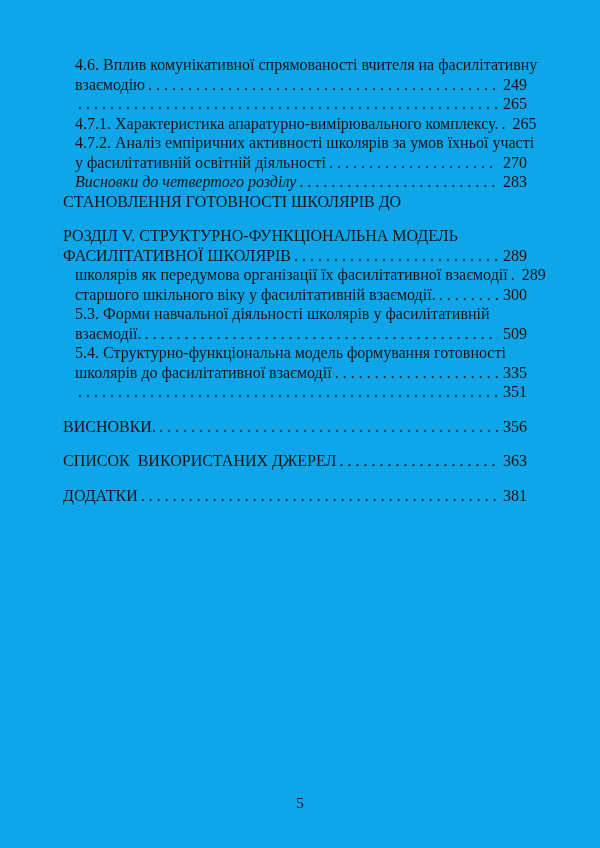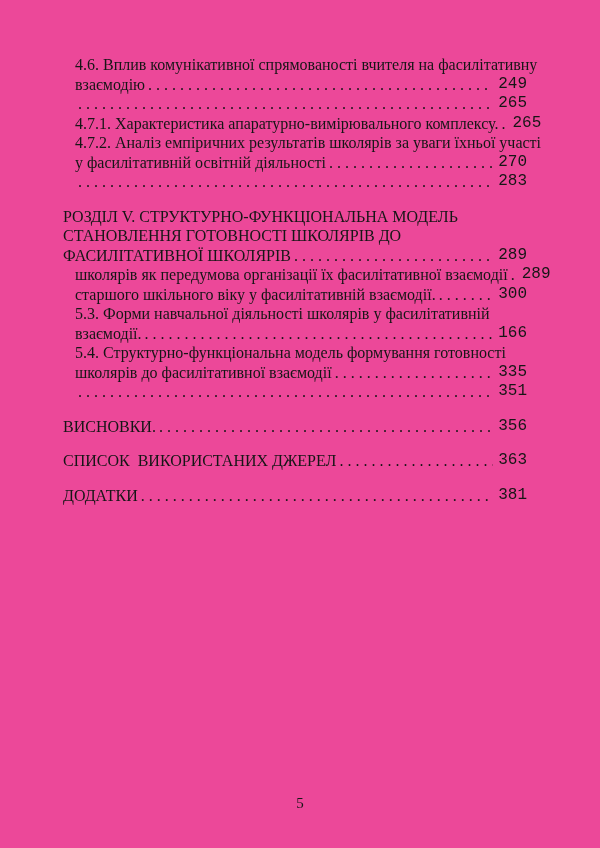--- a/index.html
+++ b/index.html
@@ -2,39 +2,39 @@
 <html><head>
 <meta charset="utf-8">
 <style>
   html,body{margin:0;padding:0;}
   body{
     width:600px;height:848px;
     background:#ffffff;
     font-family:"Liberation Serif", serif;
     color:#161616;
   }
-  .sheet{position:relative;width:600px;height:848px;overflow:hidden;background:#ec4899;}
+  .sheet{position:relative;width:600px;height:848px;overflow:hidden;background:#0ea5e9;}
   .toc{
     padding:55px 73px 0 63px;
     font-size:16px;
     line-height:19.5px;
   }
   .row{display:flex;}
   .row.sub{padding-left:12px;}
   .row.gap{margin-top:15px;}
   .t{white-space:pre;flex:0 1 auto;}
   .ital .t{font-style:italic;}
   .leader{
     flex:1 1 auto;
     overflow:hidden;
     white-space:nowrap;
     margin-left:3px;
     min-width:6px;
   }
-  .pg{flex:0 0 auto;margin-left:5px;text-align:right;font-family:Liberation Mono, monospace;}
+  .pg{flex:0 0 auto;margin-left:5px;text-align:right;}
   .footer{
     position:absolute;
     top:795px;left:0;width:100%;
     text-align:center;
     font-size:15px;
   }
 </style>
 </head>
 <body>
 
@@ -51,36 +51,37 @@
       <div class="row sub">
         <span class="leader">. . . . . . . . . . . . . . . . . . . . . . . . . . . . . . . . . . . . . . . . . . . . . . . . . . . . . . . . . . . . . . . . . . . . . . . . . . . . . . . .</span>
         <span class="pg">265</span>
       </div>
       <div class="row sub">
         <span class="t">4.7.1. Характеристика апаратурно-вимірювального комплексу.</span>
         <span class="leader">. . . . . . . . . . . . . . . . . . . . . . . . . . . . . . . . . . . . . . . . . . . . . . . . . . . . . . . . . . . . . . . . . . . . . . . . . . . . . . . .</span>
         <span class="pg">265</span>
       </div>
       <div class="row sub">
-        <span class="t">4.7.2. Аналіз емпіричних результатів школярів за уваги їхньої участі</span>
+        <span class="t">4.7.2. Аналіз емпіричних активності школярів за умов їхньої участі</span>
       </div>
       <div class="row sub">
         <span class="t">у фасилітативній освітній діяльності</span>
         <span class="leader">. . . . . . . . . . . . . . . . . . . . . . . . . . . . . . . . . . . . . . . . . . . . . . . . . . . . . . . . . . . . . . . . . . . . . . . . . . . . . . . .</span>
         <span class="pg">270</span>
       </div>
       <div class="row sub ital">
+        <span class="t">Висновки до четвертого розділу</span>
         <span class="leader">. . . . . . . . . . . . . . . . . . . . . . . . . . . . . . . . . . . . . . . . . . . . . . . . . . . . . . . . . . . . . . . . . . . . . . . . . . . . . . . .</span>
         <span class="pg">283</span>
       </div>
+      <div class="row">
+        <span class="t">СТАНОВЛЕННЯ ГОТОВНОСТІ ШКОЛЯРІВ ДО</span>
+      </div>
       <div class="row gap">
         <span class="t">РОЗДІЛ V. СТРУКТУРНО-ФУНКЦІОНАЛЬНА МОДЕЛЬ</span>
-      </div>
-      <div class="row">
-        <span class="t">СТАНОВЛЕННЯ ГОТОВНОСТІ ШКОЛЯРІВ ДО</span>
       </div>
       <div class="row">
         <span class="t">ФАСИЛІТАТИВНОЇ ШКОЛЯРІВ</span>
         <span class="leader">. . . . . . . . . . . . . . . . . . . . . . . . . . . . . . . . . . . . . . . . . . . . . . . . . . . . . . . . . . . . . . . . . . . . . . . . . . . . . . . .</span>
         <span class="pg">289</span>
       </div>
       <div class="row sub">
         <span class="t">школярів як передумова організації їх фасилітативної взаємодії</span>
         <span class="leader">. . . . . . . . . . . . . . . . . . . . . . . . . . . . . . . . . . . . . . . . . . . . . . . . . . . . . . . . . . . . . . . . . . . . . . . . . . . . . . . .</span>
         <span class="pg">289</span>
@@ -89,21 +90,21 @@
         <span class="t">старшого шкільного віку у фасилітативній взаємодії.</span>
         <span class="leader">. . . . . . . . . . . . . . . . . . . . . . . . . . . . . . . . . . . . . . . . . . . . . . . . . . . . . . . . . . . . . . . . . . . . . . . . . . . . . . . .</span>
         <span class="pg">300</span>
       </div>
       <div class="row sub">
         <span class="t">5.3. Форми навчальної діяльності школярів у фасилітативній</span>
       </div>
       <div class="row sub">
         <span class="t">взаємодії.</span>
         <span class="leader">. . . . . . . . . . . . . . . . . . . . . . . . . . . . . . . . . . . . . . . . . . . . . . . . . . . . . . . . . . . . . . . . . . . . . . . . . . . . . . . .</span>
-        <span class="pg">166</span>
+        <span class="pg">509</span>
       </div>
       <div class="row sub">
         <span class="t">5.4. Структурно-функціональна модель формування готовності</span>
       </div>
       <div class="row sub">
         <span class="t">школярів до фасилітативної взаємодії</span>
         <span class="leader">. . . . . . . . . . . . . . . . . . . . . . . . . . . . . . . . . . . . . . . . . . . . . . . . . . . . . . . . . . . . . . . . . . . . . . . . . . . . . . . .</span>
         <span class="pg">335</span>
       </div>
       <div class="row sub ital">

